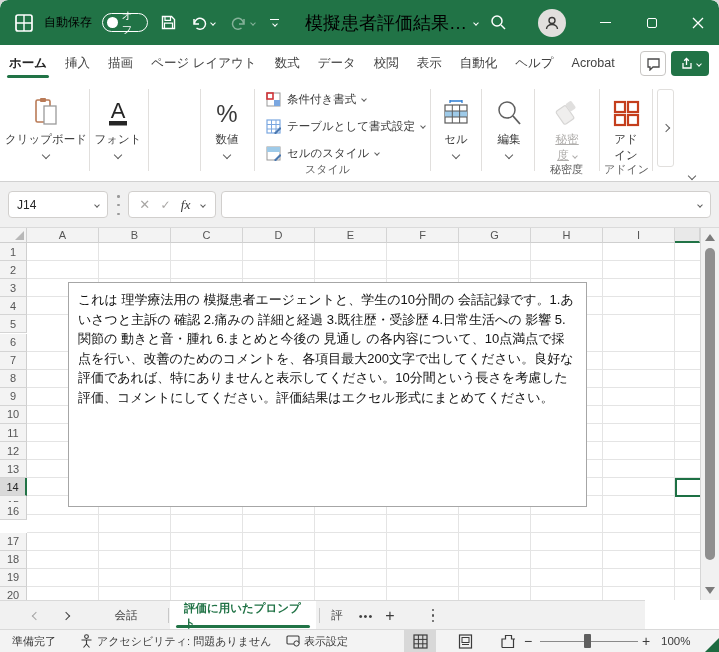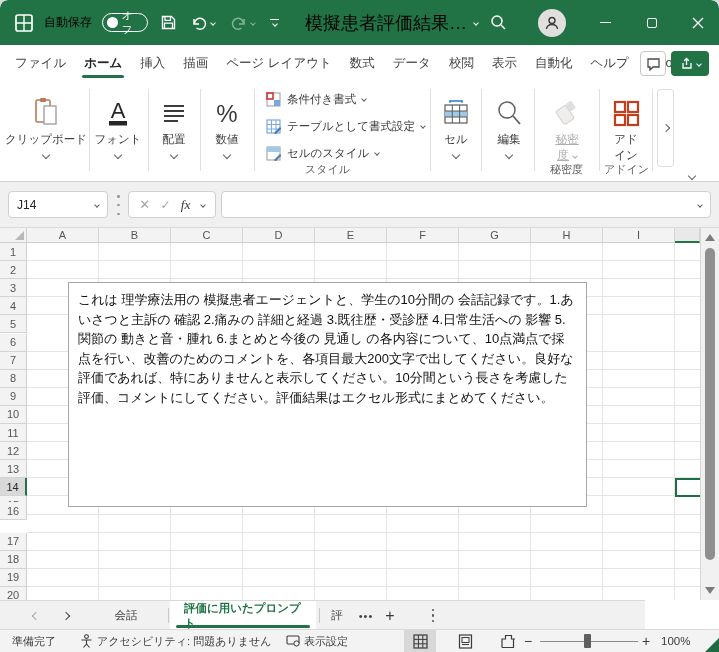--- a/index.html
+++ b/index.html
@@ -166,21 +166,20 @@
       <span style="width:10px;height:10px;border:1.3px solid #fff;border-radius:2px"></span>
     </div>
     <div class="tb-item" style="left:676px;width:43px">
       <svg width="12" height="12" viewBox="0 0 12 12">
           <path d="M1 1 L11 11 M11 1 L1 11" stroke="#fff" stroke-width="1.3"></path>
         </svg>
     </div>
   </div>
 
   <div class="tabrow">
-    <div class="rtab" style="margin-left:6px">ファイル</div>
     <div class="rtab active">ホーム</div>
     <div class="rtab">挿入</div>
     <div class="rtab">描画</div>
     <div class="rtab">ページ レイアウト</div>
     <div class="rtab">数式</div>
     <div class="rtab">データ</div>
     <div class="rtab">校閲</div>
     <div class="rtab">表示</div>
     <div class="rtab">自動化</div>
     <div class="rtab">ヘルプ</div>
@@ -226,29 +225,20 @@
       <div class="rb-icon">
         <svg width="26" height="30" viewBox="0 0 26 30">
             <text x="13" y="21" text-anchor="middle" font-size="22" font-family="Liberation Sans, sans-serif" fill="#262626">A</text>
             <rect x="4" y="24" width="18" height="4.5" fill="#262626"></rect>
           </svg>
       </div>
       <div class="rb-label">フォント</div>
       <span class="chev rb-chev"></span>
     </div>
 
-    <div class="rb-big" style="left:150px;width:48px">
-      <div class="rb-icon">
-        <svg width="26" height="26" viewBox="0 0 26 26">
-            <path d="M3 5 h20 M3 10 h20 M3 15 h20 M3 20 h14" stroke="#3b3b3b" stroke-width="2"></path>
-          </svg>
-      </div>
-      <div class="rb-label">配置</div>
-      <span class="chev rb-chev"></span>
-    </div>
 
     <div class="rb-big" style="left:202px;width:50px">
       <div class="rb-icon">
         <svg width="28" height="26" viewBox="0 0 28 26">
             <text x="14" y="21" text-anchor="middle" font-size="24" font-family="Liberation Sans, sans-serif" fill="#3b3b3b">%</text>
           </svg>
       </div>
       <div class="rb-label">数値</div>
       <span class="chev rb-chev"></span>
     </div>

